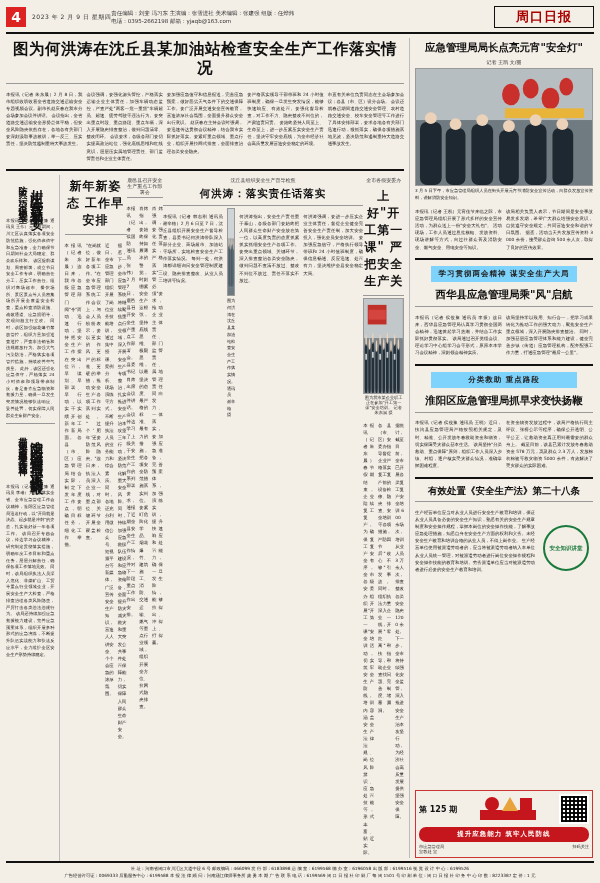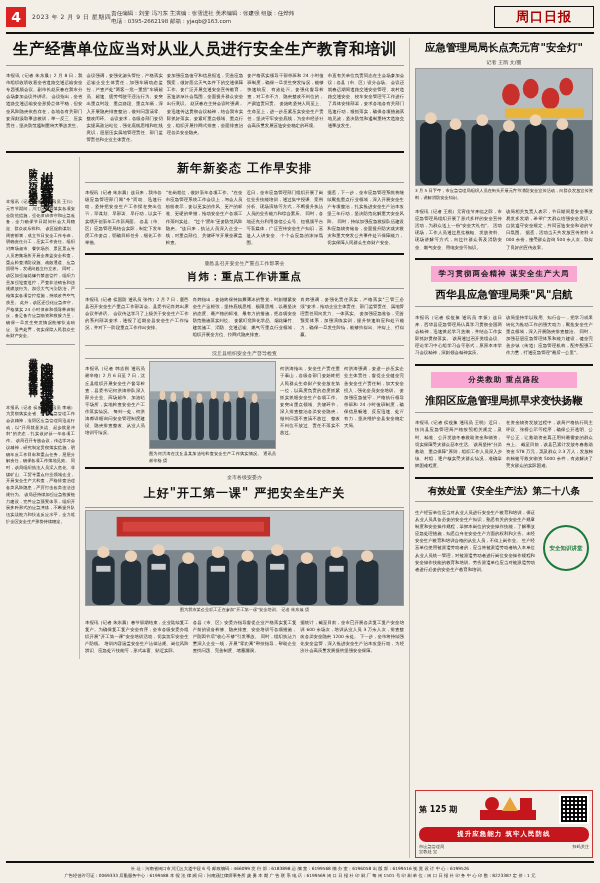--- a/index.html
+++ b/index.html
@@ -89,21 +89,21 @@
     font-size:10.5px; font-weight:bold; text-align:center;
     font-family:"DejaVu Serif","Liberation Serif",serif;
     letter-spacing:1px; padding:2px 0;
   }
   .head-r {
     font-size:10.5px; font-weight:bold; text-align:center; line-height:1.25;
     font-family:"DejaVu Serif","Liberation Serif",serif;
     padding:3px 0;
   }
   .band {
-    background:#f9a8d4; text-align:center; font-size:7.5px; font-weight:bold;
+    background:#7dd3fc; text-align:center; font-size:7.5px; font-weight:bold;
     padding:3px 0; letter-spacing:1px; margin:3px 16px; color:#222;
   }
   
   .vtitle-wrap {
     display:flex; flex-direction:row-reverse; justify-content:center;
     gap:2px; padding:4px 0;
   }
   .vtitle {
     writing-mode:vertical-rl;
     font-size:13px; font-weight:bold; letter-spacing:3px;
@@ -156,21 +156,21 @@
       <div>电话：0395-2662198   邮箱：yjaqb@163.com</div>
     </div>
     <div class="logo-box">周口日报</div>
   </div>
 
   <div class="body-grid">
 
     <div class="col-left">
 
       <div>
-        <div class="headline1">生产经营单位应当对从业人员进行安全生产教育和培训</div>
+        <div class="headline1">图为何洪涛在沈丘县某加油站检查安全生产工作落实情况</div>
         <div class="hr-thin"></div>
         <div class="cols5">
           <div class="tcol">
               <p class="ptxt">本报讯（记者 朱东晨）2 月 8 日，我市组织收听收看全省道路交通运输安全专题视频会议。副市长赵庆春在我市分会场参加会议并讲话。
 
 会议指出，全省道路交通运输安全形势总体平稳，但安全风险隐患依然存在，各地各有关部门要深刻汲取事故教训，举一反三、压实责任，坚决防范遏制重特大事故发生。</p>
             </div>
           <div class="tcol">
               <p class="ptxt">会议强调，要强化源头管控，严格落实运输企业主体责任，加强车辆动态监控，严查严处"两客一危一重货"车辆超员、超速、疲劳驾驶等违法行为。要突出重点时段、重点路段、重点车辆，深入开展隐患排查整治，做到问题清零、整改闭环。
 
@@ -217,21 +217,21 @@
           </div>
           <p class="ptxt tiny">本报讯（记者 侯俊豫 通讯员 李瑞）为贯彻落实全省、全市应急管理工作会议精神，淮阳区应急管理局迅速行动，以"开局就是决战、起步就是冲刺"的姿态，扎实做好新一年各项工作。
 
 该局召开专题会议，传达学习会议精神，研究制定贯彻落实措施，明确年度工作目标和重点任务，层层分解责任，确保各项工作落地见效。
 
 同时，该局组织执法人员深入危化、非煤矿山、工贸等重点行业领域企业，开展安全生产大检查，严格排查治理各类风险隐患，严厉打击各类违法违规行为。
 
 该局还持续加强应急救援能力建设，完善应急预案体系，组织开展多种形式的应急演练，不断提升队伍实战能力和快速反应水平，全力维护全区安全生产形势持续稳定。</p>
         </div>
 
-        <div style="flex:1; display:flex; flex-direction:column;justify-content:center;">
+        <div style="flex:1; display:flex; flex-direction:row;justify-content:center;">
 
           <div>
             <div class="head2">新年新姿态  工作早安排</div>
             <div class="hr-thin"></div>
             <div class="cols4">
               <div class="tcol">
                   <p class="ptxt">本报讯（记者 朱东晨）连日来，我市各级应急管理部门闻"令"而动、迅速行动，坚持把安全生产工作摆在突出位置，早谋划、早部署、早行动，以实干实绩开创新年工作新局面。
 
 各县（市、区）应急管理局结合实际，制定下发年度工作要点，明确目标任务，细化工作举措。</p>
                 </div>
@@ -250,21 +250,20 @@
 
 同时，持续加强应急救援队伍建设和应急物资储备，全面提升防灾减灾救灾和重大突发公共事件处置保障能力，切实保障人民群众生命财产安全。</p>
                 </div>
             </div>
           </div>
 
           <div class="hr-dbl"></div>
 
           <div>
             <div class="kicker">鹿邑县召开安全生产重点工作部署会</div>
-            <div class="head3">肖炜：重点工作讲重点</div>
             <div class="hr-thin"></div>
             <div class="cols3">
               <div class="tcol">
                   <p class="ptxt">本报讯（记者 侯国防 通讯员 张伟）2 月 7 日，鹿邑县召开安全生产重点工作部署会。县委书记肖炜出席会议并讲话。
 
 会议传达学习了上级关于安全生产工作的系列部署要求，通报了近期全县安全生产工作情况，并对下一阶段重点工作作出安排。</p>
                 </div>
               <div class="tcol">
                   <p class="ptxt">肖炜指出，要始终保持如履薄冰的警觉，时刻绷紧安全生产这根弦，坚持底线思维、极限思维，以最坚决的态度、最严格的标准、最有力的措施，把各项安全防范措施落实到位。
 
@@ -275,20 +274,21 @@
 
 要加强应急准备，完善预案体系，加强演练实训，提升快速响应和处置能力，确保一旦发生险情，能够拉得出、冲得上、打得赢。</p>
                 </div>
             </div>
           </div>
 
           <div class="hr-thin"></div>
 
           <div>
             <div class="kicker">沈丘县组织安全生产督导检查</div>
+            <div class="head3">何洪涛：落实责任话落实</div>
             <div class="hr-thin"></div>
             <div style="display:flex; gap:4px;">
               <div style="width:60px;">
                   <p class="ptxt">本报讯（记者 韩志刚 通讯员 谢辛格）2 月 6 日至 7 日，沈丘县组织开展安全生产督导检查，县委书记何洪涛带队深入部分企业、商场超市、加油站等场所，实地检查安全生产工作落实情况。
 
 每到一处，何洪涛都详细询问安全管理制度建设、隐患排查整改、从业人员培训等情况。</p>
                 </div>
               <div style="flex:1;">
                 <div class="photo" style="height:88px;">
                   <svg width="100%" height="100%" viewBox="0 0 220 88" preserveAspectRatio="none">

